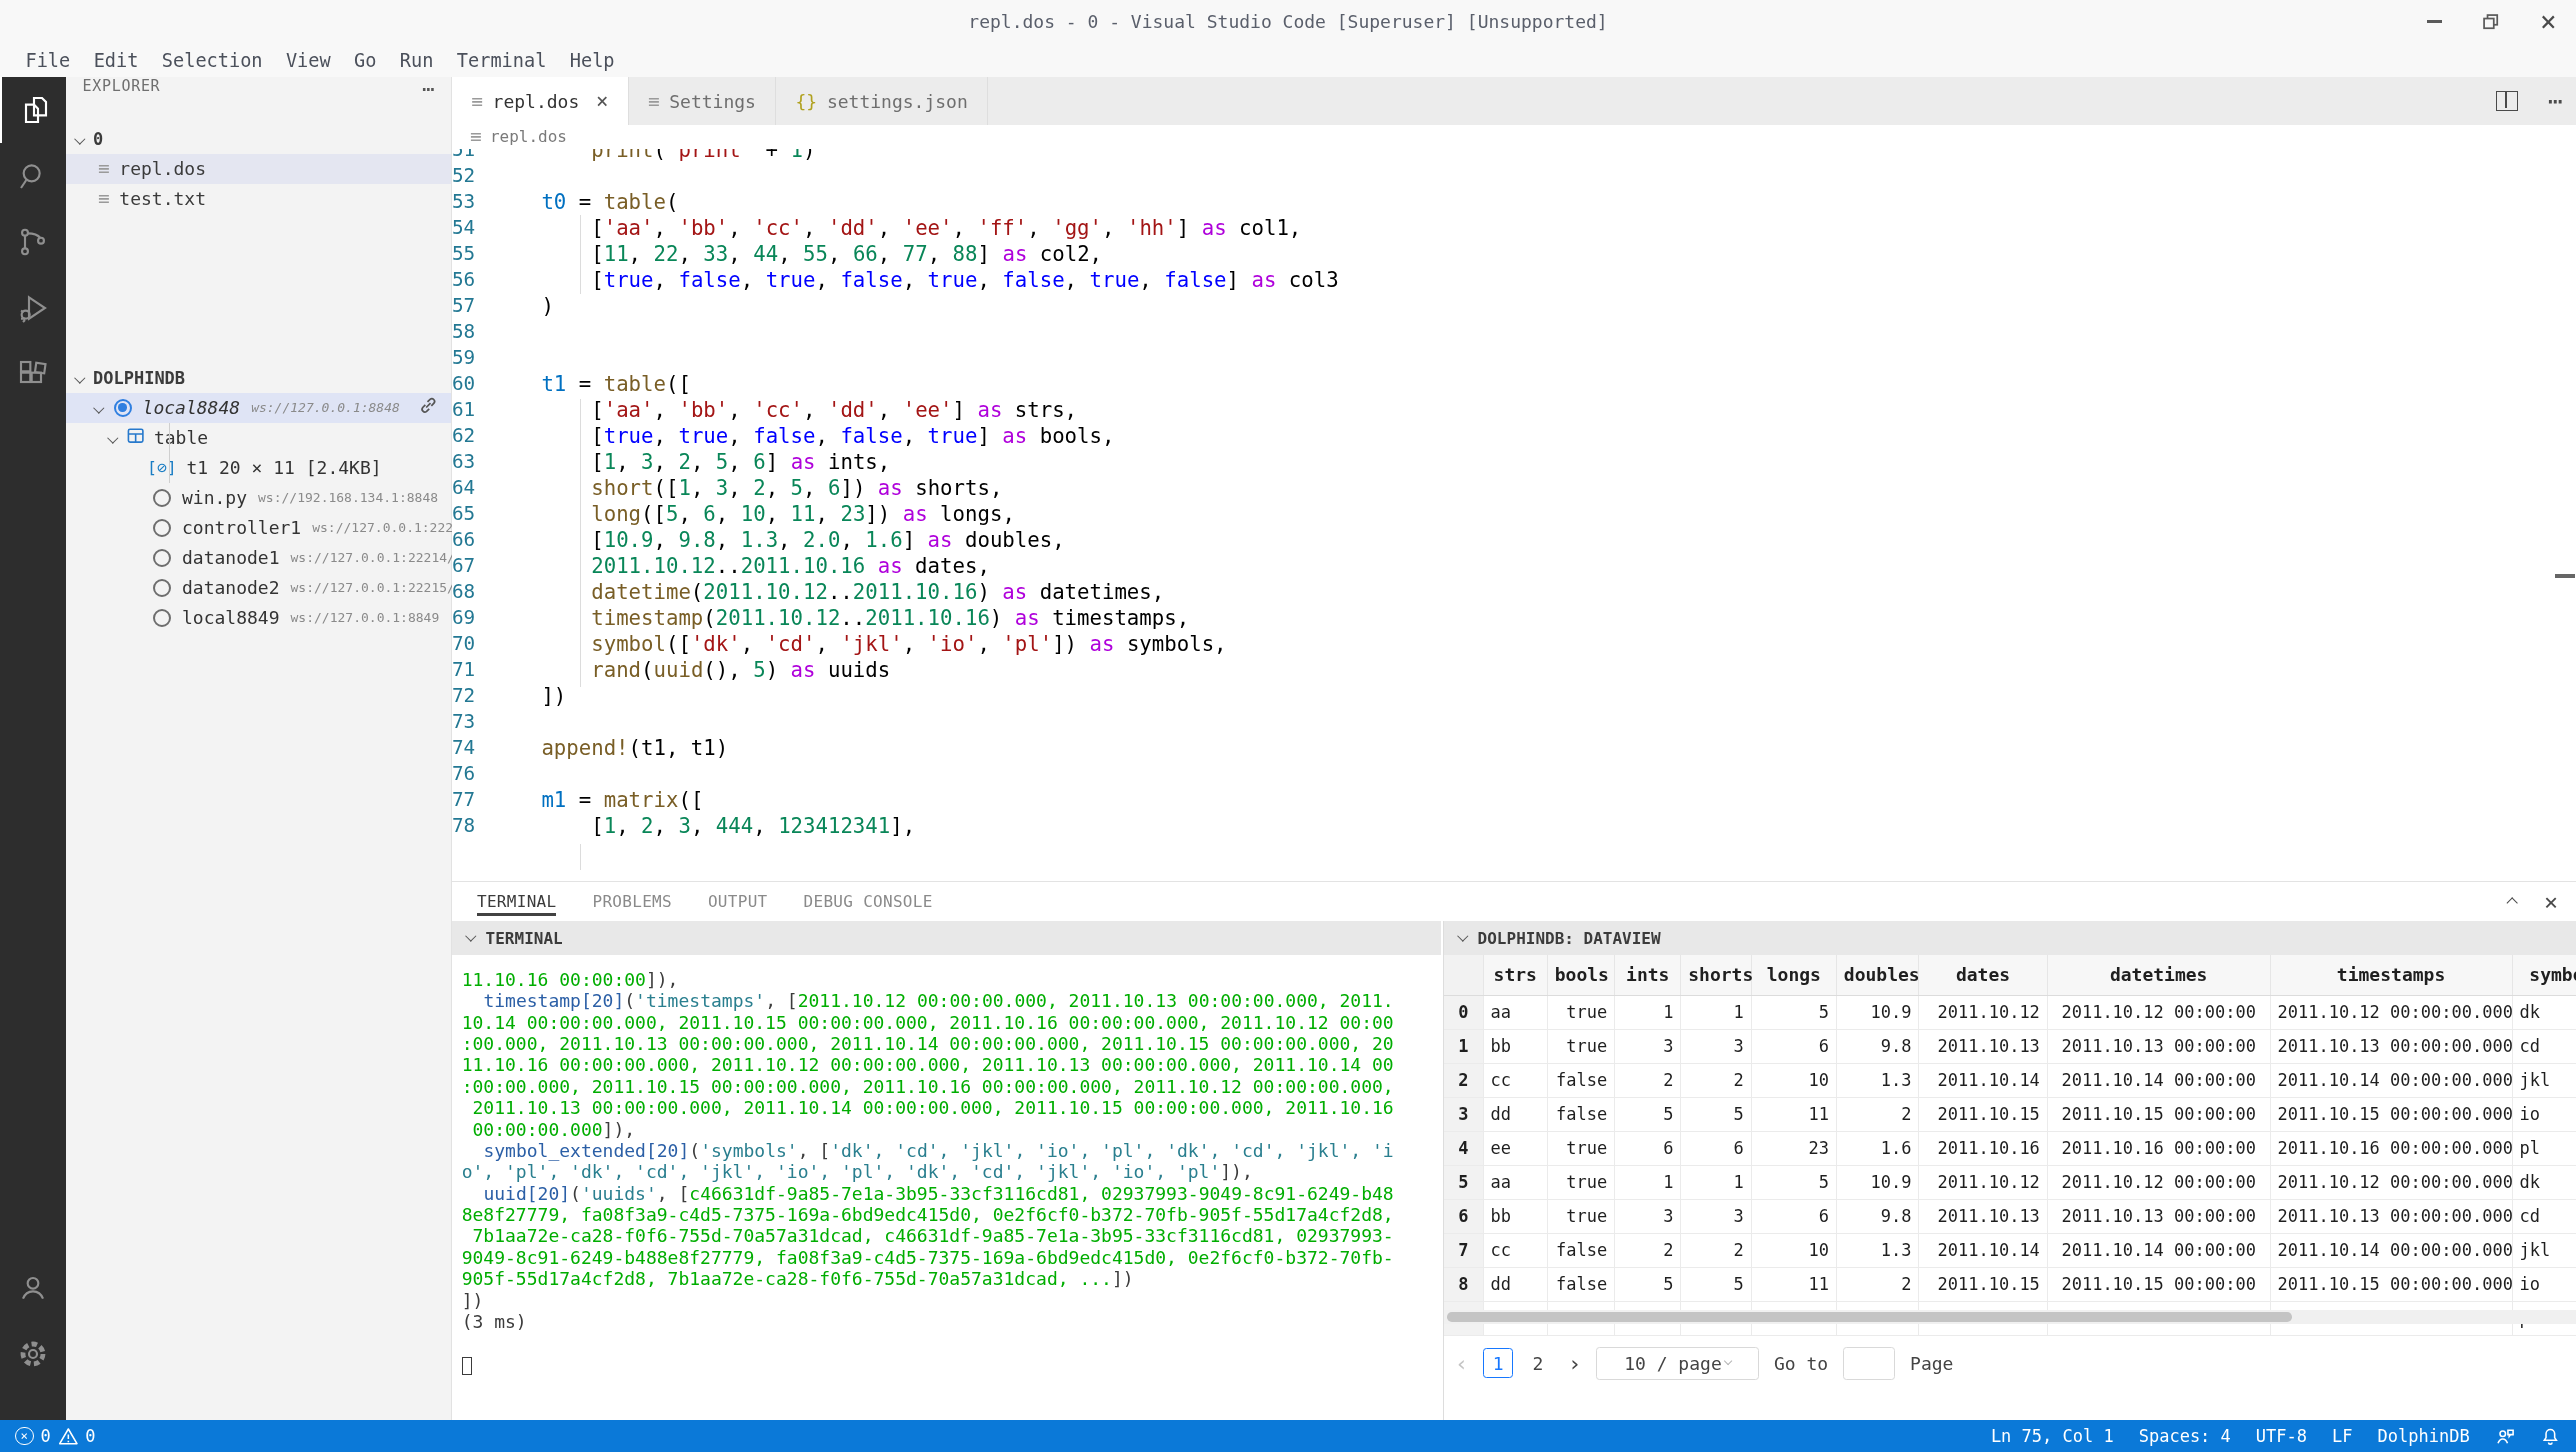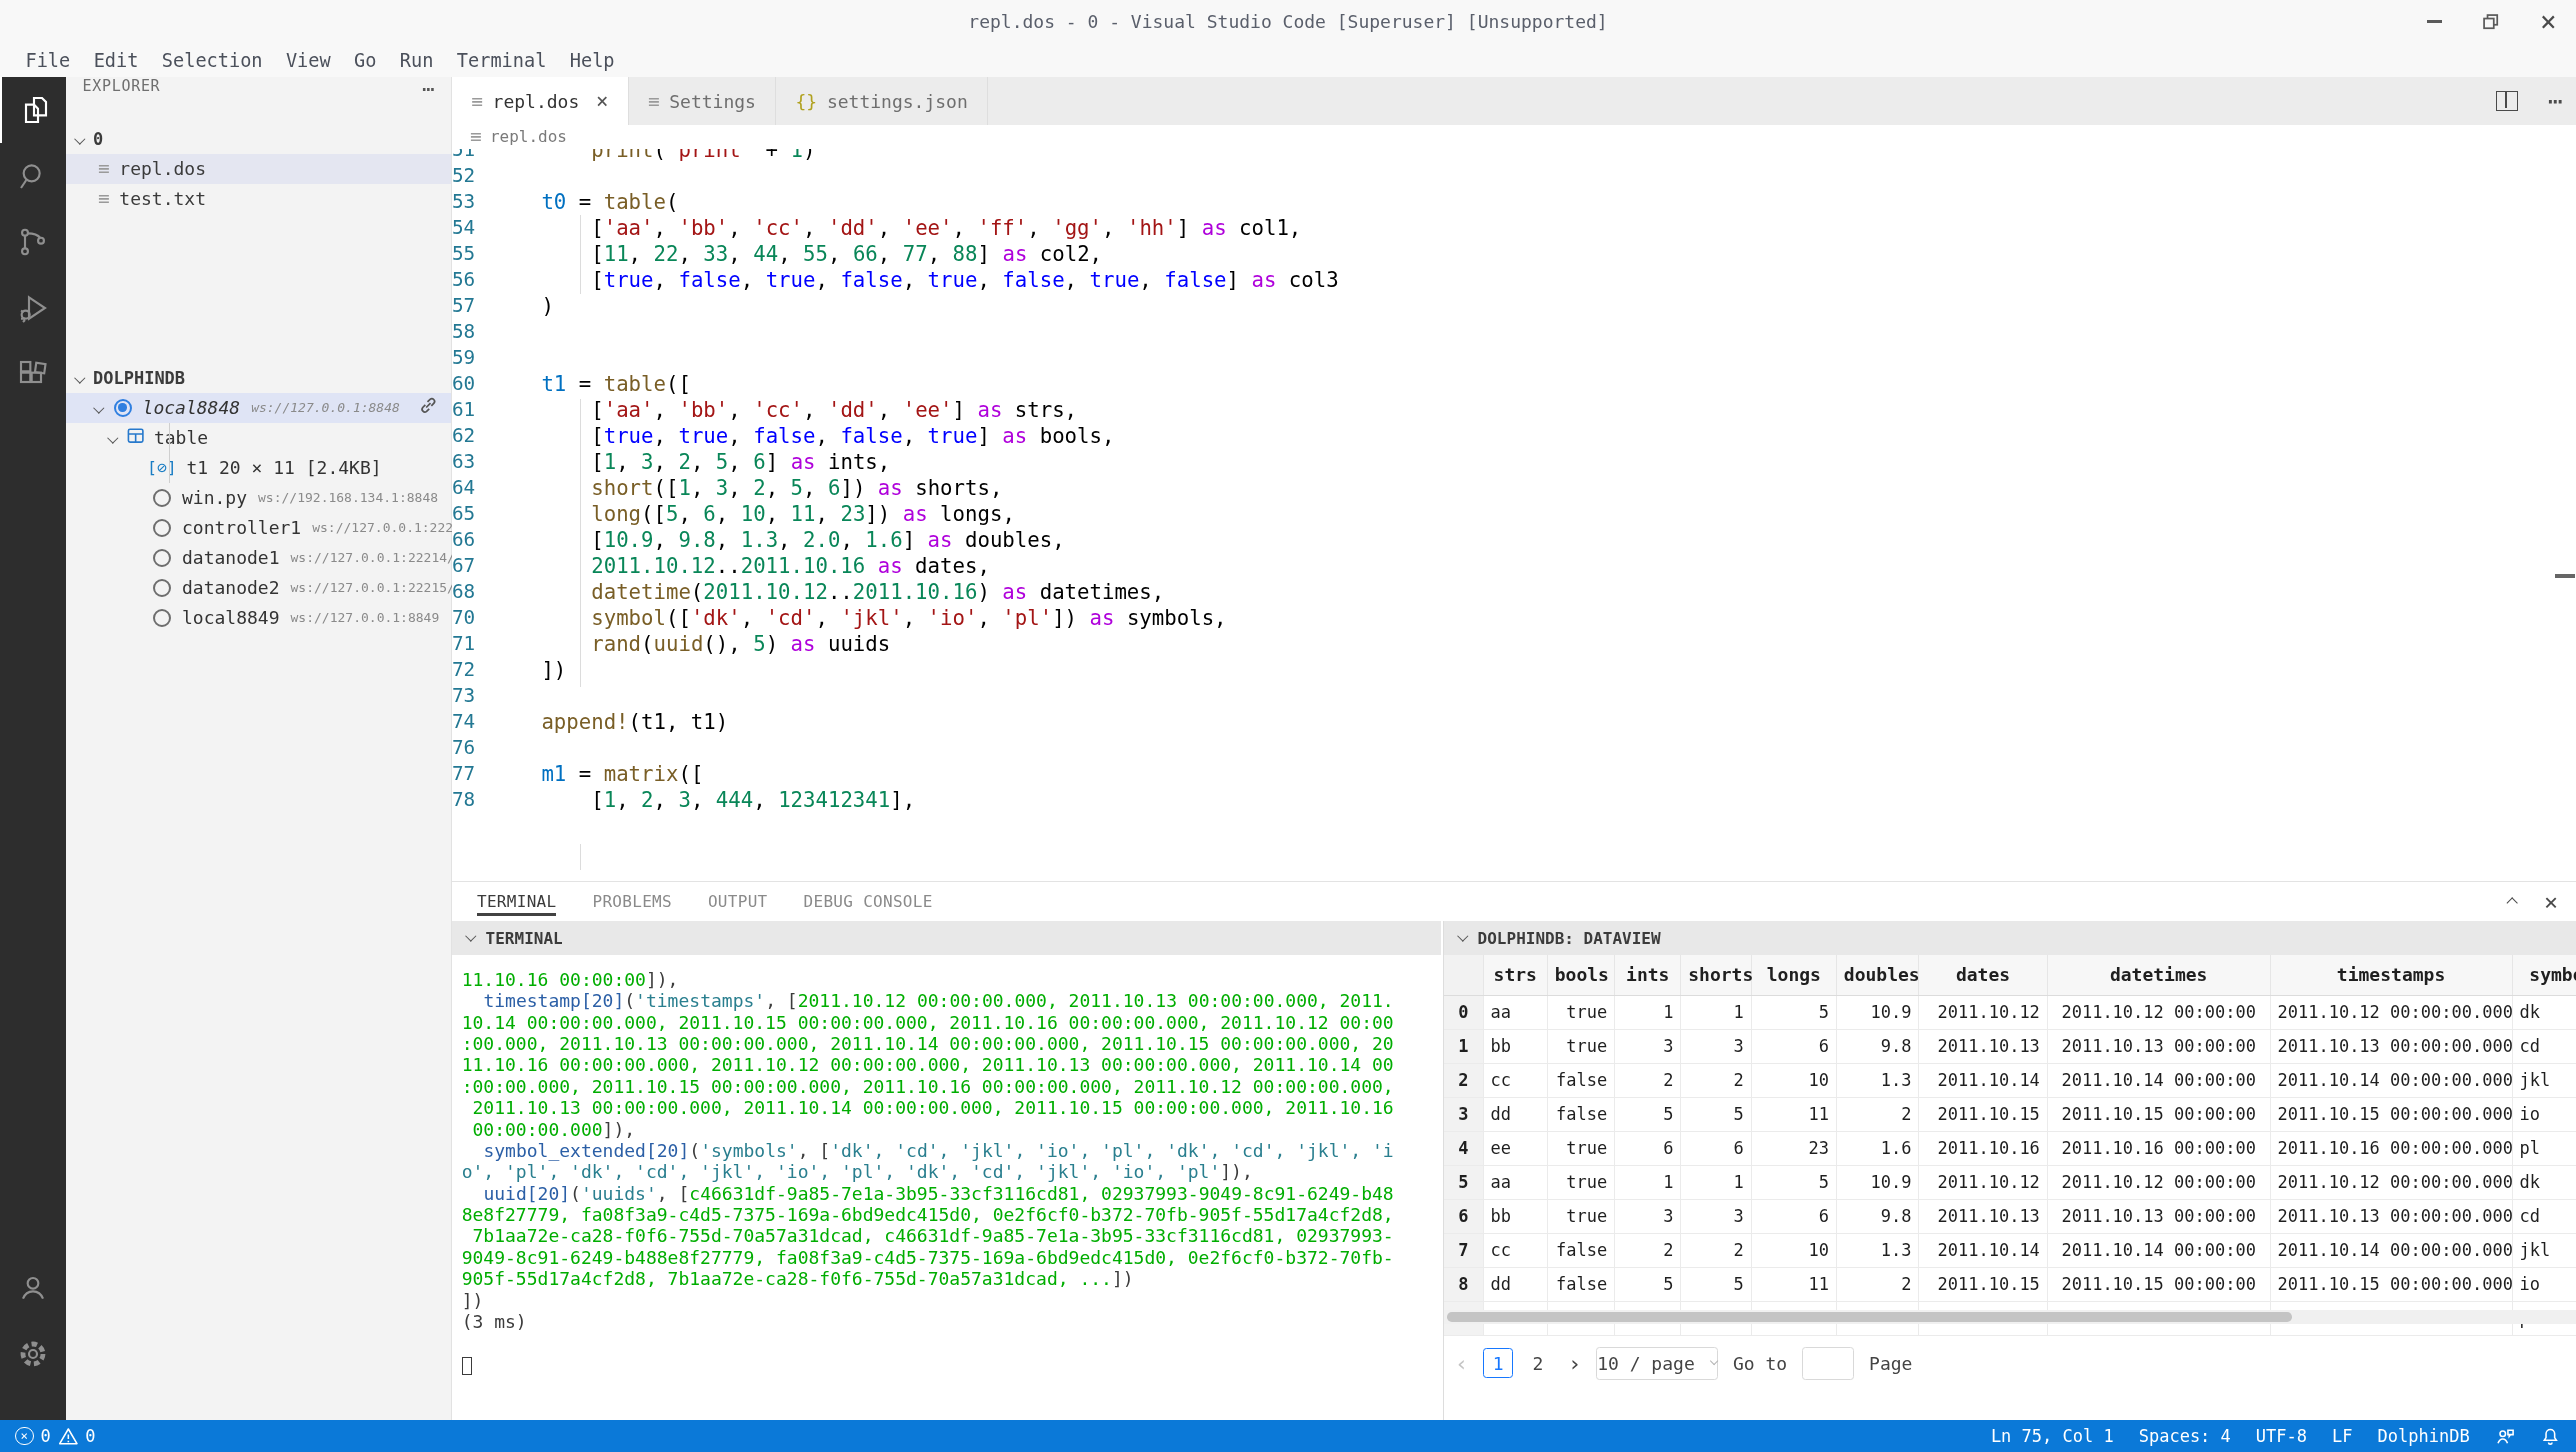--- a/index.html
+++ b/index.html
@@ -104,21 +104,21 @@
   .dv-table th { height:40px; font-size:18px; font-weight:bold; color:#1f1f1f; background:#f7f7f7; border-bottom:0.7px solid #dcdcdc; border-right:0.7px solid #e6e6e6; padding:0 6.9px; }
   .dv-table td { height:34px; font-size:17px; color:#1f1f1f; border-bottom:0.7px solid #ebebeb; border-right:0.7px solid #ebebeb; padding:0 6.9px; white-space:nowrap; overflow:hidden; }
   .dv-table .idx { background:#f2f2f2; text-align:center; font-weight:bold; }
   .hscroll { position:absolute; left:0; top:389px; width:1134px; height:13.8px; background:#f0f0f0; }
   .hscroll .thumb { position:absolute; left:2.8px; top:2.1px; width:845px; height:9.7px; background:#c4c4c4; border-radius:4.8px; }
   .pagination { position:absolute; left:0; top:411px; width:1134px; height:62px; display:flex; align-items:center; padding-left:11px; gap:15px; font-size:18px; color:#444; }
   .pg-arrow { font-size:22px; color:#444; }
   .pg-arrow.disabled { color:#c4c4c4; }
   .pg-num { min-width:30px; height:30px; display:flex; align-items:center; justify-content:center; }
   .pg-num.active { border:1.4px solid #1677ff; border-radius:3.4px; color:#1677ff; }
-  .pg-size { height:33px; border:1.4px solid #d9d9d9; border-radius:3.4px; display:flex; align-items:center; padding:0 0; gap:16px; color:#444; }
+  .pg-size { height:33px; border:1.4px solid #d9d9d9; border-radius:3.4px; display:flex; align-items:center; padding:0 27px; gap:3px; color:#444; }
   .pg-size .chev { width:6.2px; height:6.2px; border-color:#b5b5b5; border-width:0 1.4px 1.4px 0; }
   .pg-goto-input { width:52px; height:33px; border:1.4px solid #d9d9d9; border-radius:3.4px; background:#fff; }
 
   
   .statusbar { position:absolute; left:0; top:1420px; width:2576px; height:32px; background:#0b79d8; color:#fff;
     display:flex; align-items:center; justify-content:space-between; padding:0 15px; font-size:17px; }
   .sb-left, .sb-right { display:flex; align-items:center; gap:13.8px; }
   .sb-right { gap:25px; }
   .st-item { display:flex; align-items:center; gap:6.9px; }
   .err-ico { width:18.6px; height:18.6px; border:1.4px solid #fff; border-radius:50%; display:flex; align-items:center; justify-content:center; font-size:12.4px; line-height:1; }
@@ -332,20 +332,21 @@
         <div class="eline"><span class="lnum">59</span><span class="lcode"></span></div>
         <div class="eline"><span class="lnum">60</span><span class="lcode"><span class="ct-v">t1</span><span class="ct-p"> = </span><span class="ct-f">table</span><span class="ct-p">([</span></span></div>
         <div class="eline"><span class="lnum">61</span><span class="lcode"><span class="ct-p">    [</span><span class="ct-s">'aa'</span><span class="ct-p">, </span><span class="ct-s">'bb'</span><span class="ct-p">, </span><span class="ct-s">'cc'</span><span class="ct-p">, </span><span class="ct-s">'dd'</span><span class="ct-p">, </span><span class="ct-s">'ee'</span><span class="ct-p">] </span><span class="ct-k">as</span><span class="ct-p"> strs,</span></span></div>
         <div class="eline"><span class="lnum">62</span><span class="lcode"><span class="ct-p">    [</span><span class="ct-b">true</span><span class="ct-p">, </span><span class="ct-b">true</span><span class="ct-p">, </span><span class="ct-b">false</span><span class="ct-p">, </span><span class="ct-b">false</span><span class="ct-p">, </span><span class="ct-b">true</span><span class="ct-p">] </span><span class="ct-k">as</span><span class="ct-p"> bools,</span></span></div>
         <div class="eline"><span class="lnum">63</span><span class="lcode"><span class="ct-p">    [</span><span class="ct-n">1</span><span class="ct-p">, </span><span class="ct-n">3</span><span class="ct-p">, </span><span class="ct-n">2</span><span class="ct-p">, </span><span class="ct-n">5</span><span class="ct-p">, </span><span class="ct-n">6</span><span class="ct-p">] </span><span class="ct-k">as</span><span class="ct-p"> ints,</span></span></div>
         <div class="eline"><span class="lnum">64</span><span class="lcode"><span class="ct-p">    </span><span class="ct-f">short</span><span class="ct-p">([</span><span class="ct-n">1</span><span class="ct-p">, </span><span class="ct-n">3</span><span class="ct-p">, </span><span class="ct-n">2</span><span class="ct-p">, </span><span class="ct-n">5</span><span class="ct-p">, </span><span class="ct-n">6</span><span class="ct-p">]) </span><span class="ct-k">as</span><span class="ct-p"> shorts,</span></span></div>
         <div class="eline"><span class="lnum">65</span><span class="lcode"><span class="ct-p">    </span><span class="ct-f">long</span><span class="ct-p">([</span><span class="ct-n">5</span><span class="ct-p">, </span><span class="ct-n">6</span><span class="ct-p">, </span><span class="ct-n">10</span><span class="ct-p">, </span><span class="ct-n">11</span><span class="ct-p">, </span><span class="ct-n">23</span><span class="ct-p">]) </span><span class="ct-k">as</span><span class="ct-p"> longs,</span></span></div>
         <div class="eline"><span class="lnum">66</span><span class="lcode"><span class="ct-p">    [</span><span class="ct-n">10.9</span><span class="ct-p">, </span><span class="ct-n">9.8</span><span class="ct-p">, </span><span class="ct-n">1.3</span><span class="ct-p">, </span><span class="ct-n">2.0</span><span class="ct-p">, </span><span class="ct-n">1.6</span><span class="ct-p">] </span><span class="ct-k">as</span><span class="ct-p"> doubles,</span></span></div>
         <div class="eline"><span class="lnum">67</span><span class="lcode"><span class="ct-p">    </span><span class="ct-n">2011.10.12</span><span class="ct-p">..</span><span class="ct-n">2011.10.16</span><span class="ct-p"> </span><span class="ct-k">as</span><span class="ct-p"> dates,</span></span></div>
         <div class="eline"><span class="lnum">68</span><span class="lcode"><span class="ct-p">    </span><span class="ct-f">datetime</span><span class="ct-p">(</span><span class="ct-n">2011.10.12</span><span class="ct-p">..</span><span class="ct-n">2011.10.16</span><span class="ct-p">) </span><span class="ct-k">as</span><span class="ct-p"> datetimes,</span></span></div>
+        <div class="eline"><span class="lnum">69</span><span class="lcode"><span class="ct-p">    </span><span class="ct-f">timestamp</span><span class="ct-p">(</span><span class="ct-n">2011.10.12</span><span class="ct-p">..</span><span class="ct-n">2011.10.16</span><span class="ct-p">) </span><span class="ct-k">as</span><span class="ct-p"> timestamps,</span></span></div>
         <div class="eline"><span class="lnum">70</span><span class="lcode"><span class="ct-p">    </span><span class="ct-f">symbol</span><span class="ct-p">([</span><span class="ct-s">'dk'</span><span class="ct-p">, </span><span class="ct-s">'cd'</span><span class="ct-p">, </span><span class="ct-s">'jkl'</span><span class="ct-p">, </span><span class="ct-s">'io'</span><span class="ct-p">, </span><span class="ct-s">'pl'</span><span class="ct-p">]) </span><span class="ct-k">as</span><span class="ct-p"> symbols,</span></span></div>
         <div class="eline"><span class="lnum">71</span><span class="lcode"><span class="ct-p">    </span><span class="ct-f">rand</span><span class="ct-p">(</span><span class="ct-f">uuid</span><span class="ct-p">(), </span><span class="ct-n">5</span><span class="ct-p">) </span><span class="ct-k">as</span><span class="ct-p"> uuids</span></span></div>
         <div class="eline"><span class="lnum">72</span><span class="lcode"><span class="ct-p">])</span></span></div>
         <div class="eline"><span class="lnum">73</span><span class="lcode"></span></div>
         <div class="eline"><span class="lnum">74</span><span class="lcode"><span class="ct-f">append!</span><span class="ct-p">(t1, t1)</span></span></div>
         <div class="eline"><span class="lnum">76</span><span class="lcode"></span></div>
         <div class="eline"><span class="lnum">77</span><span class="lcode"><span class="ct-v">m1</span><span class="ct-p"> = </span><span class="ct-f">matrix</span><span class="ct-p">([</span></span></div>
         <div class="eline"><span class="lnum">78</span><span class="lcode"><span class="ct-p">    [</span><span class="ct-n">1</span><span class="ct-p">, </span><span class="ct-n">2</span><span class="ct-p">, </span><span class="ct-n">3</span><span class="ct-p">, </span><span class="ct-n">444</span><span class="ct-p">, </span><span class="ct-n">123412341</span><span class="ct-p">],</span></span></div>
       </div>
     <div class="guide" style="top:66px;height:79px;"></div>

